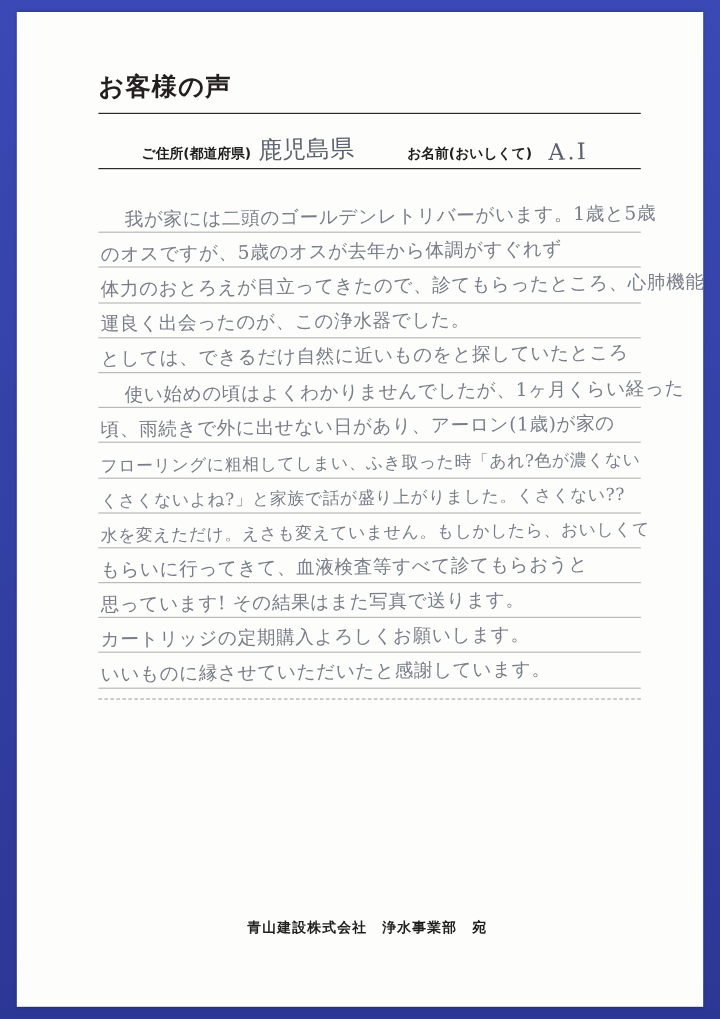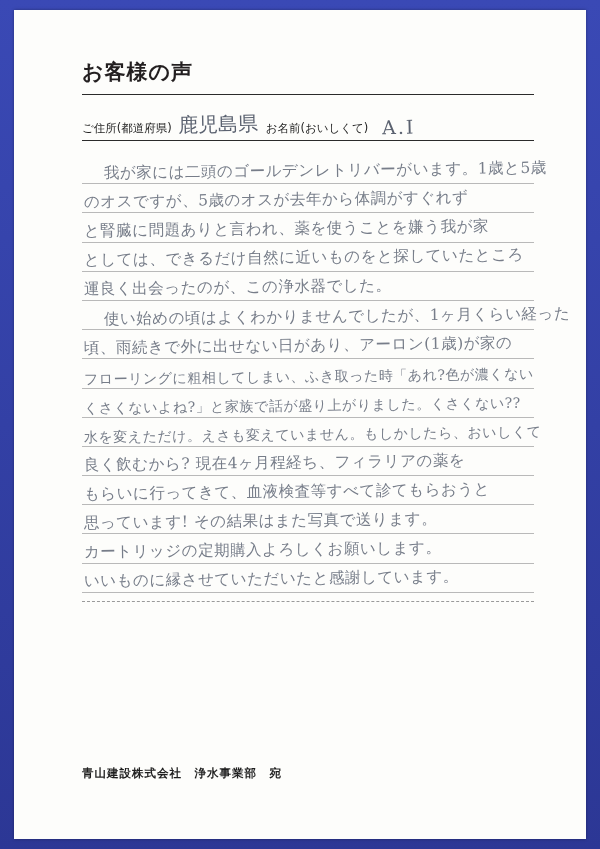--- a/index.html
+++ b/index.html
@@ -50,45 +50,46 @@
     width: 452px;
   }
   .field-row {
     display: flex;
     align-items: flex-end;
     margin-top: 16px;
     width: 452px;
   }
   .field-label {
     font-size: 11.5px;
-    font-weight: normal;
+    font-weight: bold;
     color: #1f1f1f;
     white-space: nowrap;
     padding-bottom: 2px;
     font-family: "DejaVu Sans", "Liberation Sans", sans-serif;
+    margin-left: 36px;
   }
   .field-value {
     flex: 0 0 auto;
     font-size: 20px;
     color: #5b6270;
     padding: 0 8px 0 6px;
     font-family: "DejaVu Serif", serif;
     transform: rotate(-1.2deg);
     white-space: nowrap;
   }
   .field-value.name {
     font-size: 19px;
     letter-spacing: 2px;
     padding-left: 14px;
     transform: rotate(-1.5deg);
   }
   .spacer-flex { flex: 1 1 auto; }
   .body-area {
     position: relative;
-    margin-top: 14px;
+    margin-top: 24px;
     width: 452px;
     height: 520px;
   }
   .hand-line {
     position: relative;
     height: 29.2px;
     border-bottom: 1px solid #b9b9b9;
     box-sizing: border-box;
   }
   .hand-line .hand-text {
@@ -110,21 +111,21 @@
   .dashed-rule {
     width: 452px;
     border-bottom: 1px dashed #9a9a9a;
     margin-top: 8px;
   }
   .footer {
     position: absolute;
     left: 68px;
     right: 56px;
     bottom: 58px;
-    text-align: left;
+    text-align: center;
     font-size: 11.5px;
     font-weight: bold;
     color: #1f1f1f;
     letter-spacing: 1px;
     font-family: Liberation Mono, monospace;
   }
 </style>
 </head>
 <body>
 
@@ -145,45 +146,42 @@
       <div style="width:452px;border-bottom:1.2px solid #2b2b2b;margin-top:2px;"></div>
 
       <div class="body-area">
         <div class="hand-line">
             <span class="hand-text indent">我が家には二頭のゴールデンレトリバーがいます。1歳と5歳</span>
           </div>
         <div class="hand-line">
             <span class="hand-text">のオスですが、5歳のオスが去年から体調がすぐれず</span>
           </div>
         <div class="hand-line">
-            <span class="hand-text">と腎臓に問題ありと言われ、薬を使うことを嫌う我が家</span>
+            <span class="hand-text">体力のおとろえが目立ってきたので、診てもらったところ、心肺機能</span>
+          </div>
+        <div class="hand-line">
+            <span class="hand-text">運良く出会ったのが、この浄水器でした。</span>
           </div>
         <div class="hand-line">
             <span class="hand-text">としては、できるだけ自然に近いものをと探していたところ</span>
-          </div>
-        <div class="hand-line">
-            <span class="hand-text">運良く出会ったのが、この浄水器でした。</span>
           </div>
         <div class="hand-line">
             <span class="hand-text indent">使い始めの頃はよくわかりませんでしたが、1ヶ月くらい経った</span>
           </div>
         <div class="hand-line">
             <span class="hand-text">頃、雨続きで外に出せない日があり、アーロン(1歳)が家の</span>
           </div>
         <div class="hand-line">
             <span class="hand-text small">フローリングに粗相してしまい、ふき取った時「あれ?色が濃くない</span>
           </div>
         <div class="hand-line">
             <span class="hand-text small">くさくないよね?」と家族で話が盛り上がりました。くさくない??</span>
           </div>
         <div class="hand-line">
             <span class="hand-text small">水を変えただけ。えさも変えていません。もしかしたら、おいしくて</span>
-          </div>
-        <div class="hand-line">
-            <span class="hand-text">良く飲むから? 現在4ヶ月程経ち、フィラリアの薬を</span>
           </div>
         <div class="hand-line">
             <span class="hand-text">もらいに行ってきて、血液検査等すべて診てもらおうと</span>
           </div>
         <div class="hand-line">
             <span class="hand-text">思っています! その結果はまた写真で送ります。</span>
           </div>
         <div class="hand-line">
             <span class="hand-text">カートリッジの定期購入よろしくお願いします。</span>
           </div>

